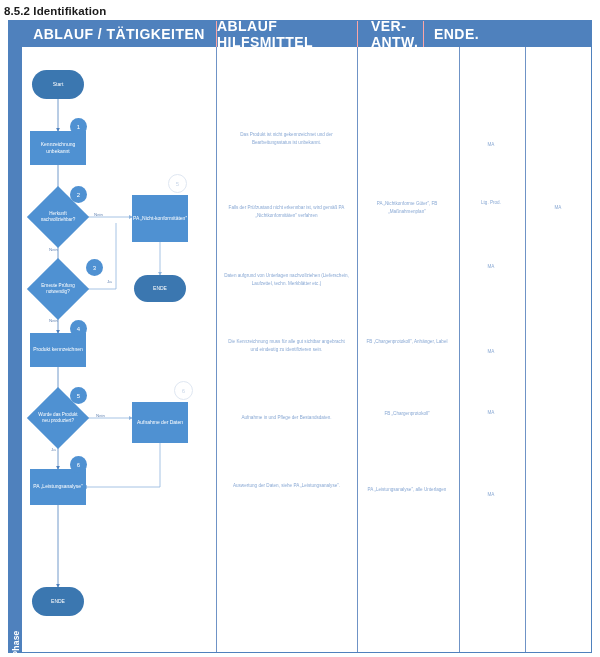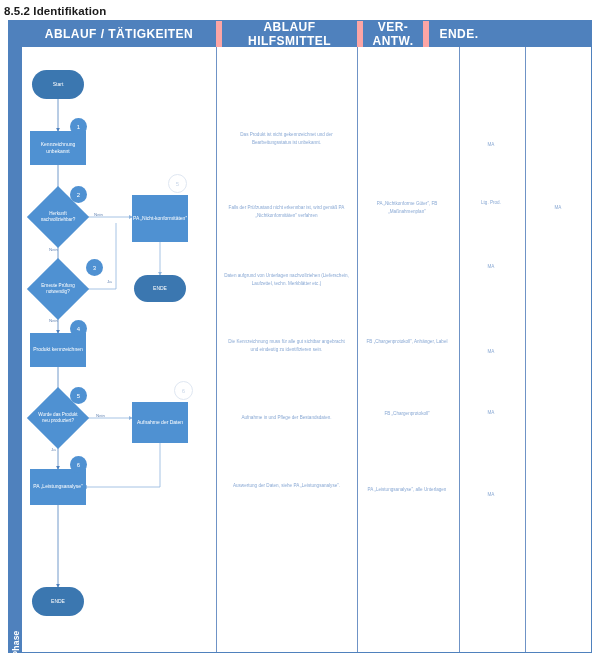--- a/index.html
+++ b/index.html
@@ -88,33 +88,33 @@
     height: 26px;
     background: #4f81bd;
     display: flex;
     z-index: 3;
   }
   .hcell {
     display: flex;
     align-items: center;
     justify-content: center;
     color: #ffffff;
-    font-size: 12px;
+    font-size: 14px;
     font-weight: bold;
     letter-spacing: 0.45px;
     box-sizing: border-box;
-    text-align: center;
-  }
-  .hcell + .hcell { border-left: 6px solid #fca5a5; }
+    text-align: left;
+  }
+  .hcell + .hcell { border-left: 1px solid #fca5a5; }
 
   
   .col-ablauf      { width: 194px; }
   .col-hilfsmittel { width: 141px; }
   .col-dokumente   { width: 102px; }
-  .col-verantw     { width: 66px; }
+  .col-verantw     { width: 66px; padding-left: 13px; }
   .col-mitw        { width: 66px; }
 
   
   .col-sep {
     position: absolute;
     top: 47px;
     width: 1px;
     height: 605px;
     background: #6f93c6;
     z-index: 1;

